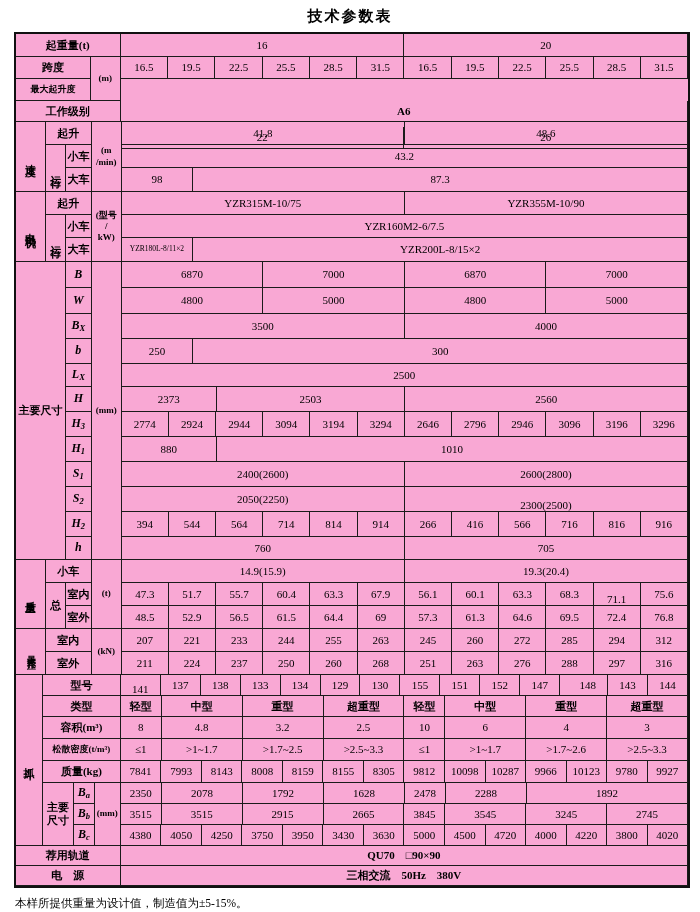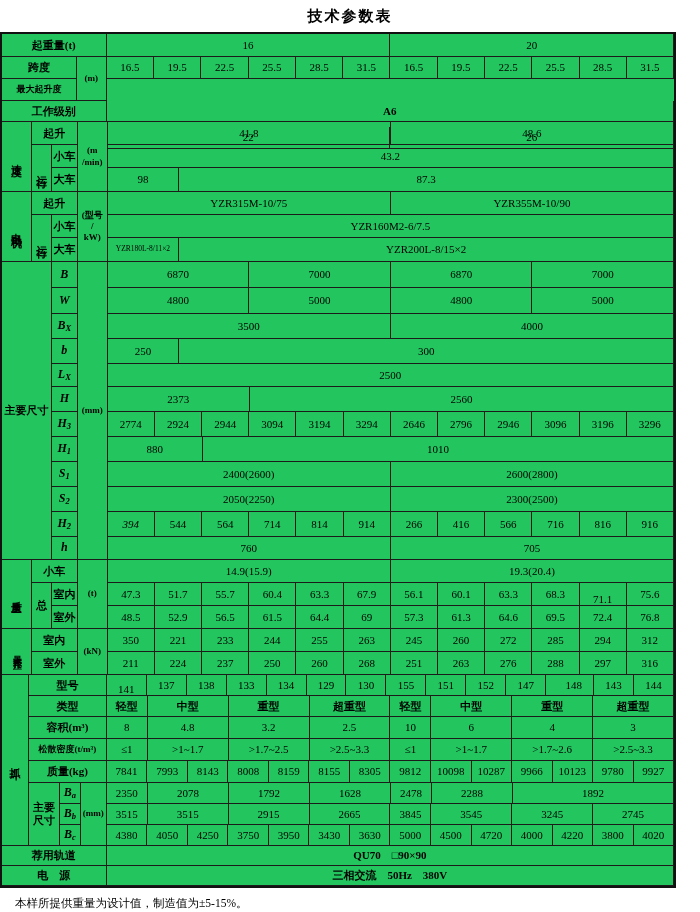--- a/index.html
+++ b/index.html
@@ -6,23 +6,23 @@
   body{
     width:700px;height:912px;background:#ffffff;color:#000;
     font-family:"Liberation Serif","DejaVu Serif",serif;
     position:relative;overflow:hidden;
   }
   .page-title{
     text-align:center;font-size:15px;font-weight:bold;
     padding-top:7px;letter-spacing:2px;
   }
   #spec-table{
-    width:672px;margin:6px 0 0 0;
+    width:672px;margin:6px 0 0 14px;
     border:2px solid #111;box-sizing:content-box;
-    background:#22c55e;
+    background:#f9a8d4;
   }
   .trow{display:flex;flex-shrink:0;width:100%;}
   .grp{display:flex;flex-direction:column;min-width:0;}
   .cell{
     display:flex;align-items:center;justify-content:center;
     border-right:1px solid #1b1b1b;border-bottom:1px solid #1b1b1b;
     box-sizing:border-box;font-size:11px;line-height:1.1;
     overflow:hidden;text-align:center;min-width:0;
   }
   .lb{font-weight:bold;font-size:11px;}
@@ -355,20 +355,23 @@
         </div>
         <div class="trow" style="height: 23px;">
           <div class="cell" style="flex: 568 0 0px;">
             <span>2500</span>
           </div>
         </div>
         <div class="trow" style="height: 25px;">
           <div class="cell" style="flex: 94.67 0 0px;">
             <span>2373</span>
           </div>
+          <div class="cell" style="flex: 189.33 0 0px;">
+            <span>2503</span>
+          </div>
           <div class="cell" style="flex: 284 0 0px;">
             <span>2560</span>
           </div>
         </div>
         <div class="trow" style="height: 25px;">
           <div class="cell" style="flex: 47.33 0 0px;">
             <span>2774</span>
           </div>
           <div class="cell" style="flex: 47.33 0 0px;">
             <span>2924</span>
@@ -417,26 +420,26 @@
             <span>2400(2600)</span>
           </div>
           <div class="cell" style="flex: 284 0 0px;">
             <span>2600(2800)</span>
           </div>
         </div>
         <div class="trow" style="height: 25px;">
           <div class="cell" style="flex: 284 0 0px;">
             <span>2050(2250)</span>
           </div>
-          <div class="cell" style="flex: 284 0 0px;">
+          <div class="cell" style="flex: 284 0 0px; align-items: flex-end;">
             <span>2300(2500)</span>
           </div>
         </div>
         <div class="trow" style="height: 25px;">
-          <div class="cell" style="flex: 47.33 0 0px; font-style: italic;">
+          <div class="cell" style="flex: 47.33 0 0px;">
             <span>394</span>
           </div>
           <div class="cell" style="flex: 47.33 0 0px;">
             <span>544</span>
           </div>
           <div class="cell" style="flex: 47.33 0 0px;">
             <span>564</span>
           </div>
           <div class="cell" style="flex: 47.33 0 0px;">
             <span>714</span>
@@ -605,21 +608,21 @@
         <div class="trow" style="height: 23px;">
           <div class="cell lb" style="flex: 46 0 0px;">
             <span>室外</span>
           </div>
         </div>
       </div>
       <div class="cell unit" style="flex: 29 0 0px;"><span>(kN)</span></div>
       <div class="grp" style="flex: 568 0 0px;">
         <div class="trow" style="height: 23px;">
           <div class="cell" style="flex: 47.33 0 0px;">
-            <span>350</span>
+            <span>207</span>
           </div>
           <div class="cell" style="flex: 47.33 0 0px;">
             <span>221</span>
           </div>
           <div class="cell" style="flex: 47.33 0 0px;">
             <span>233</span>
           </div>
           <div class="cell" style="flex: 47.33 0 0px;">
             <span>244</span>
           </div>

